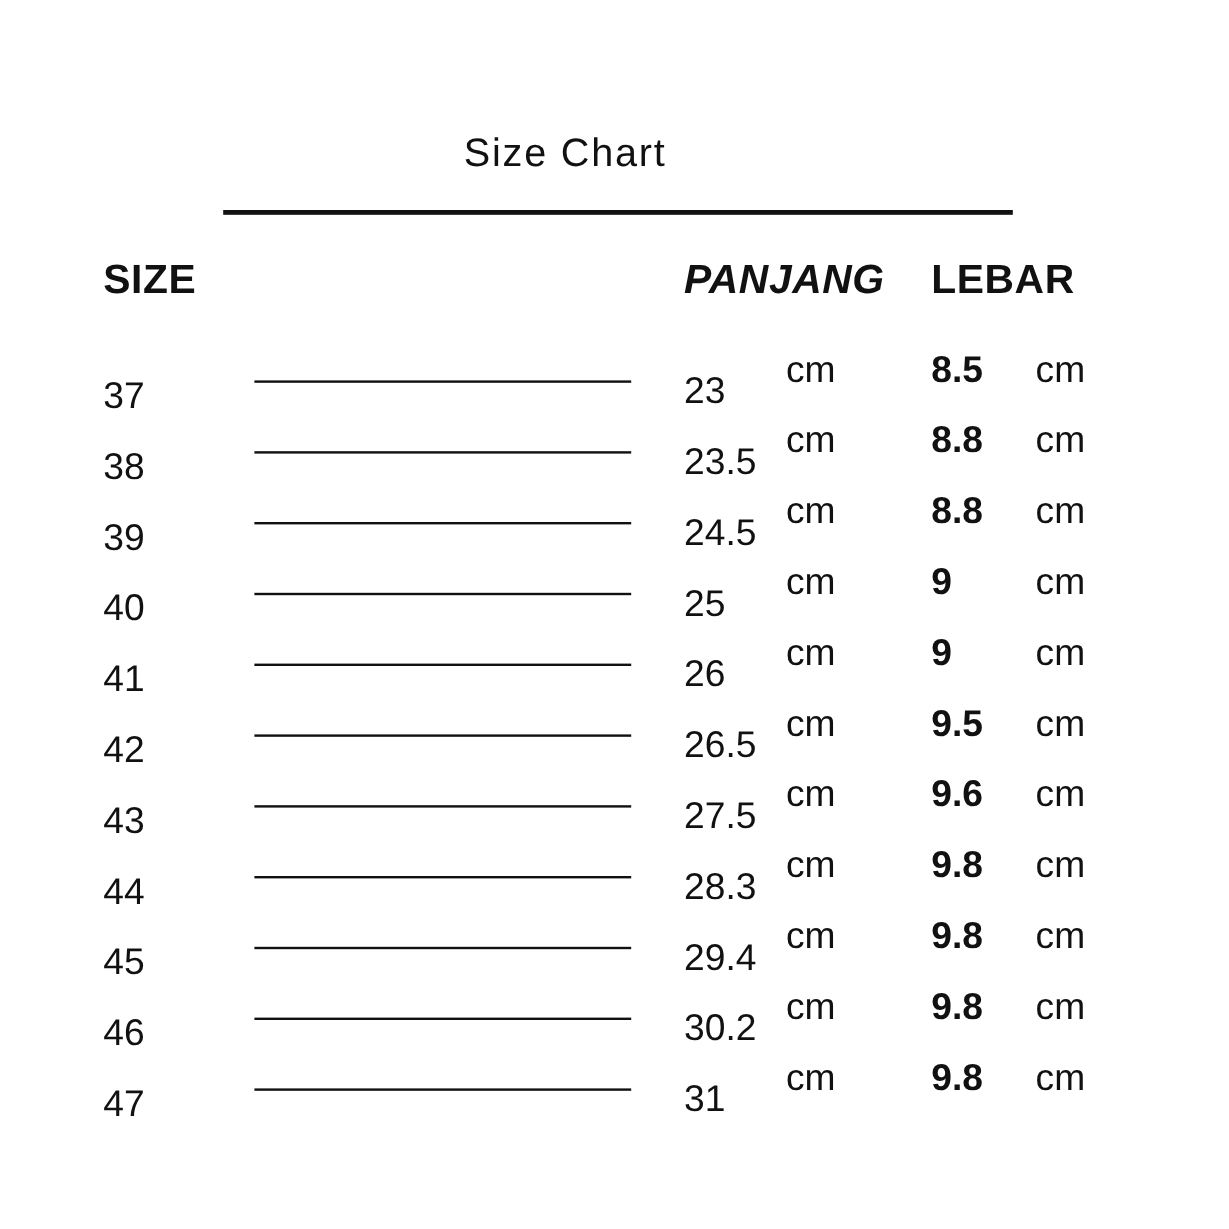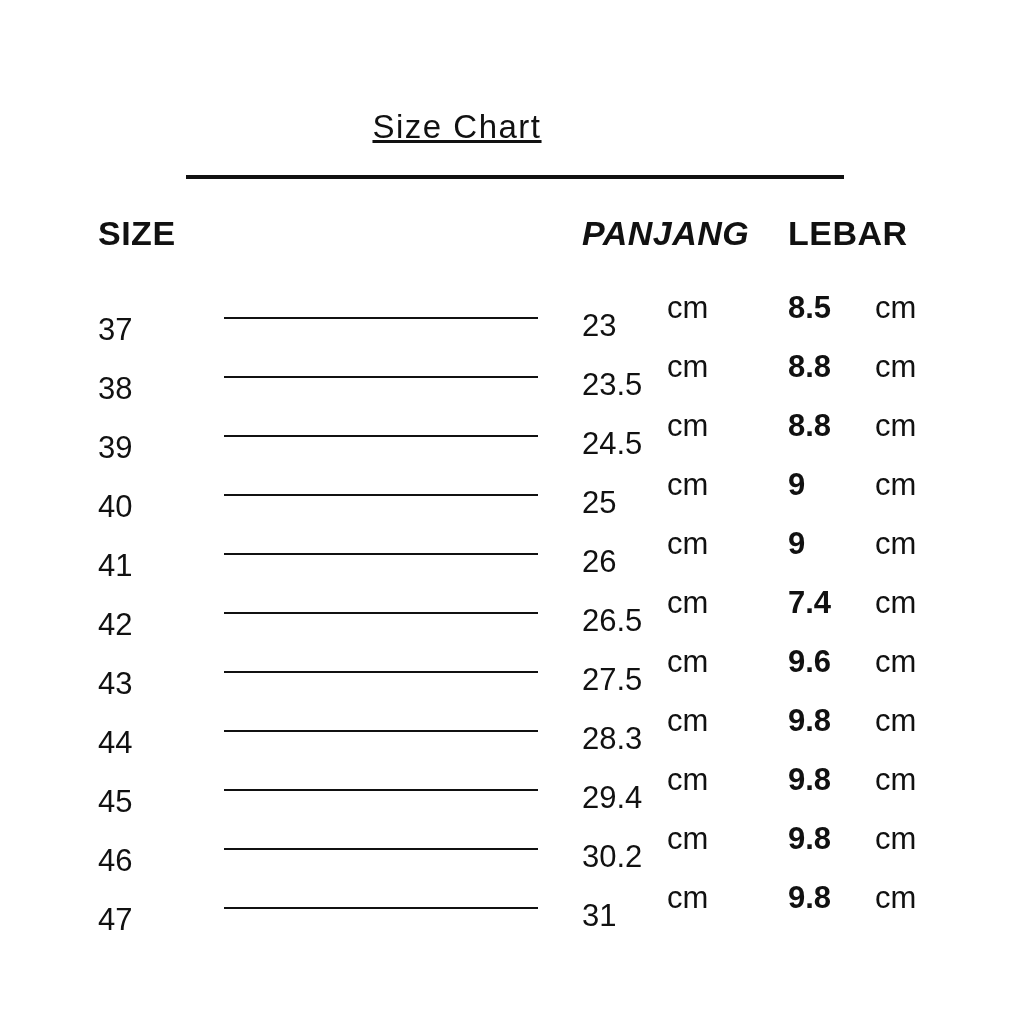--- a/index.html
+++ b/index.html
@@ -11,38 +11,37 @@
     width: 1024px; height: 1024px;
     background: var(--bg-color);
     font-family: "Liberation Sans", "DejaVu Sans", sans-serif;
     color: var(--text-color);
     overflow: hidden;
   }
   .page { position: relative; width: 1024px; height: 1024px; }
 
   .title {
     position: absolute;
-    top: 108px; left: 1px; width: 912px;
+    top: 108px; left: 15px; width: 912px;
     text-align: center;
     font-size: 33px;
     font-weight: 400;
     letter-spacing: 1.5px;
     white-space: nowrap;
-    text-decoration: underline;
   }
   .divider {
     position: absolute;
     left: 186px; top: 175px;
     width: 658px; height: 4px;
     background: var(--text-color);
   }
 
   .table {
     position: absolute;
-    left: 98px; top: 205px;
+    left: 86px; top: 205px;
     width: 827px;
   }
   .row {
     display: grid;
     grid-template-columns: 126px 314px 44px 85px 121px 87px 50px;
     align-items: center;
     height: 59px;
     white-space: nowrap;
   }
   .row.header { height: 56px; }
@@ -145,21 +144,21 @@
         <span class="c lunit">cm</span>
       </div>
 
       <div class="row">
         <span class="c size">42</span>
         <span class="c blank">
             <span class="line"></span>
           </span>
         <span class="c pval">26.5</span>
         <span class="c punit">cm</span>
-        <span class="c lval">7.4</span>
+        <span class="c lval">9.5</span>
         <span class="c lunit">cm</span>
       </div>
 
       <div class="row">
         <span class="c size">43</span>
         <span class="c blank">
             <span class="line"></span>
           </span>
         <span class="c pval">27.5</span>
         <span class="c punit">cm</span>

